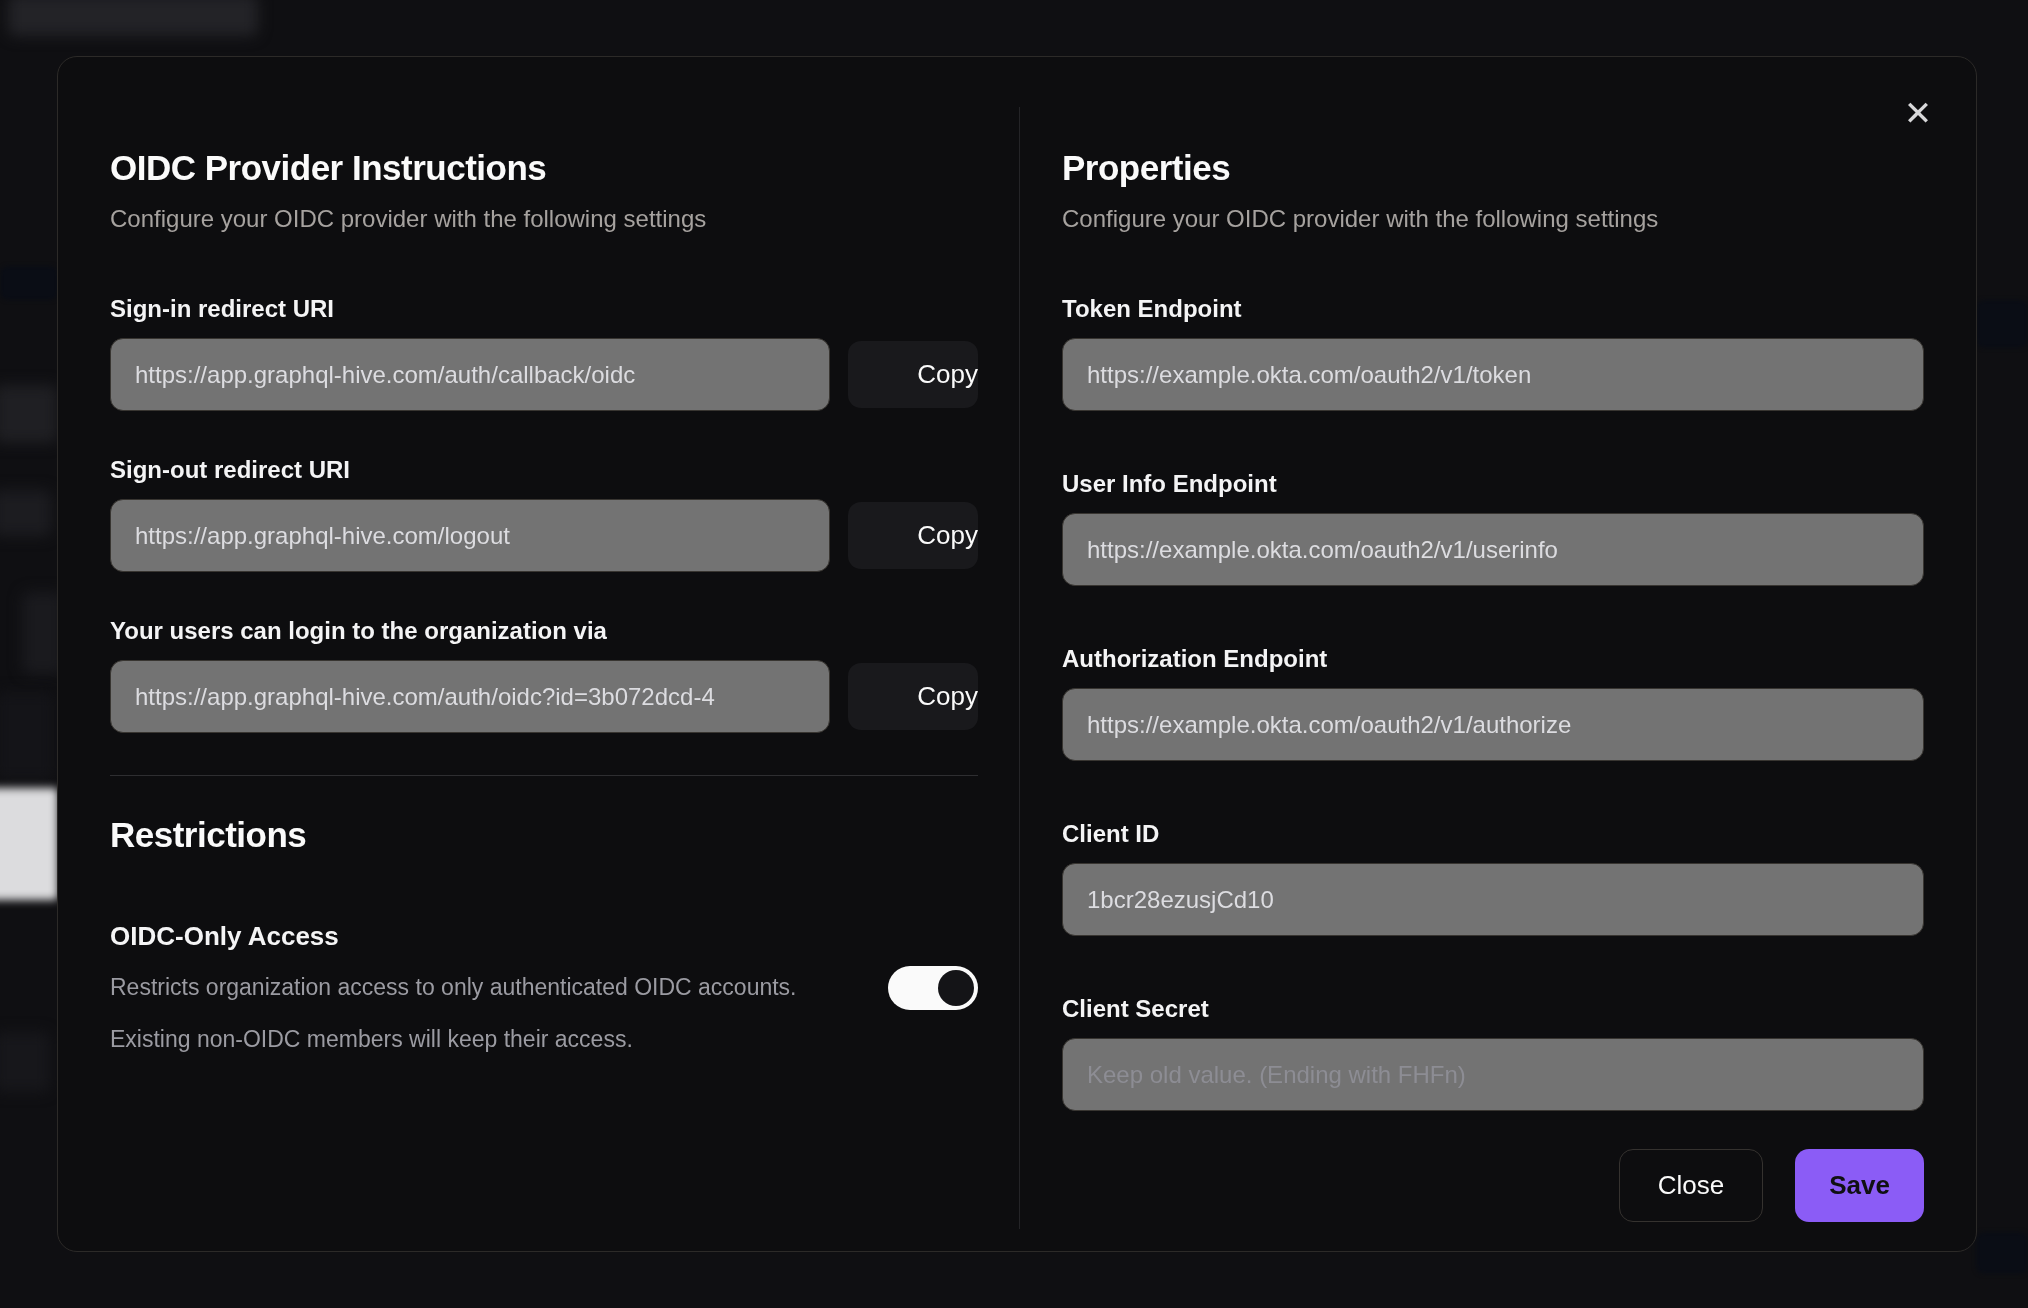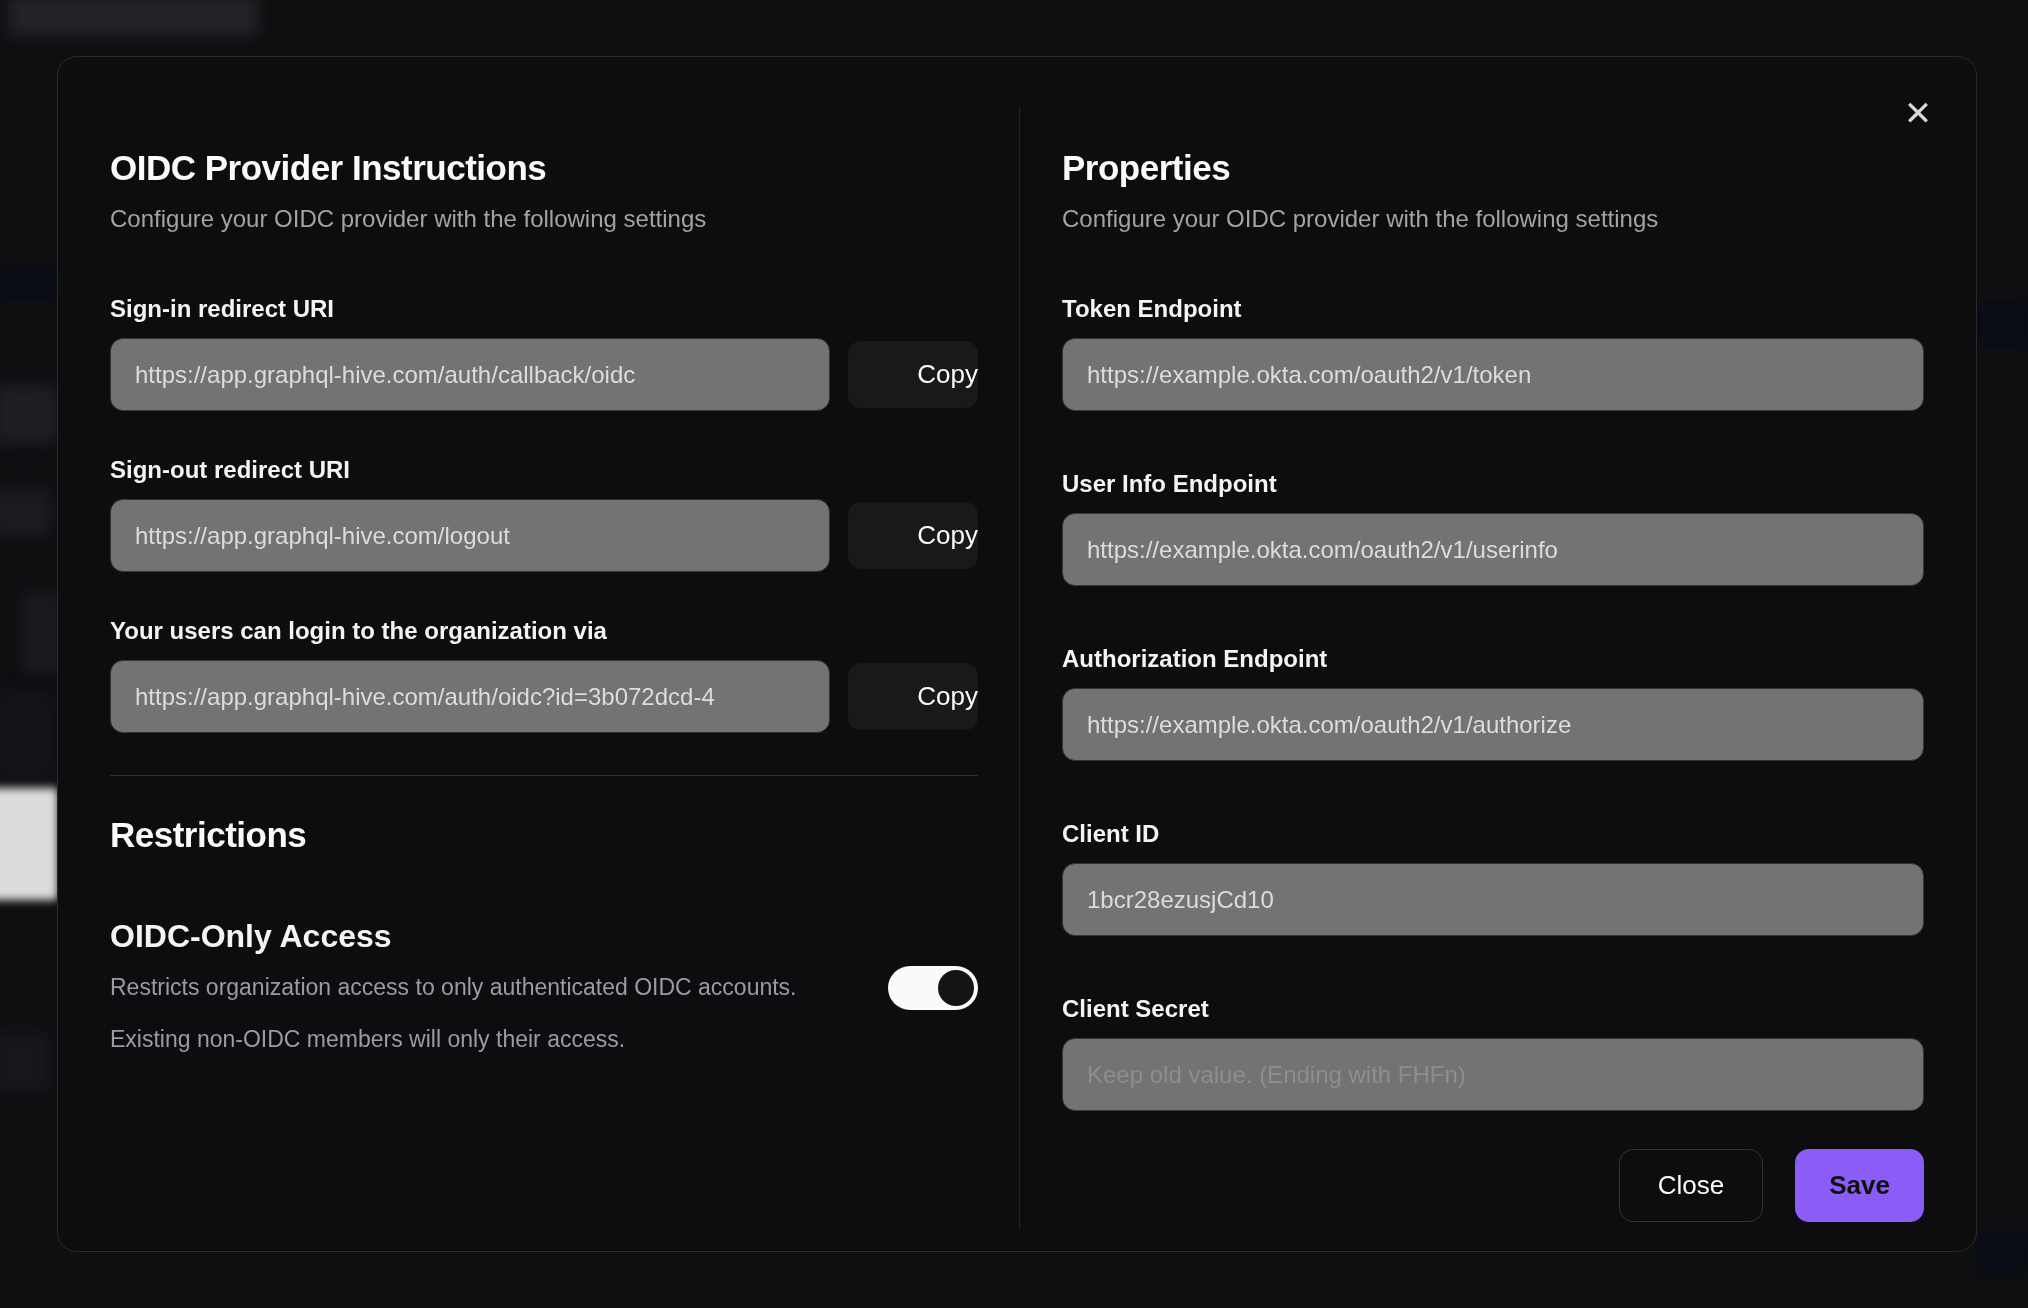--- a/index.html
+++ b/index.html
@@ -123,21 +123,21 @@
   .restrictions-title { margin-top: 38px; }
 
   .toggle-row {
     margin-top: 64px;
     display: flex;
     align-items: center;
     width: 868px;
   }
   .toggle-text { flex: 1; min-width: 0; }
   .toggle-label {
-    font-size: 32px;
+    font-size: 26px;
     font-weight: 700;
     color: #f4f4f5;
     line-height: 32px;
   }
   .toggle-desc {
     margin-top: 8px;
     font-size: 23px;
     color: #9b9ba2;
     line-height: 34px;
   }
@@ -235,21 +235,21 @@
 
     <div class="h-divider"></div>
 
     <h2 class="section-title restrictions-title">Restrictions</h2>
 
     <div class="toggle-row">
       <div class="toggle-text">
         <div class="toggle-label">OIDC-Only Access</div>
         <div class="toggle-desc">
           <span>Restricts organization access to only authenticated OIDC accounts.</span>
-          <span>Existing non-OIDC members will only their access.</span>
+          <span>Existing non-OIDC members will keep their access.</span>
         </div>
       </div>
       <div class="toggle" id="oidc-toggle">
         <div class="knob"></div>
       </div>
     </div>
   </div>
 
   <div class="v-divider"></div>
 

